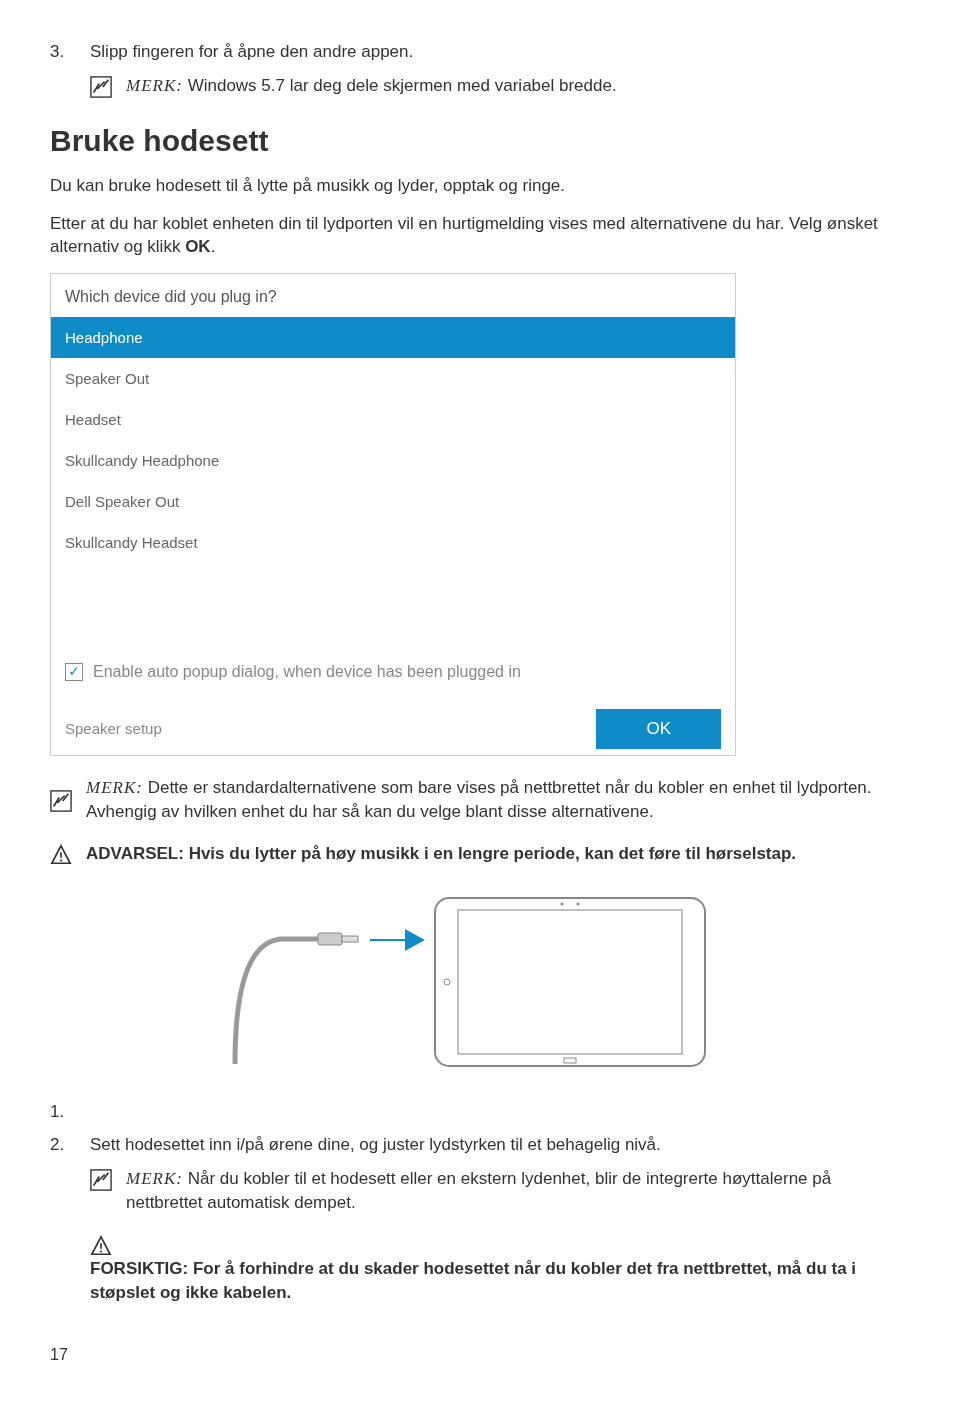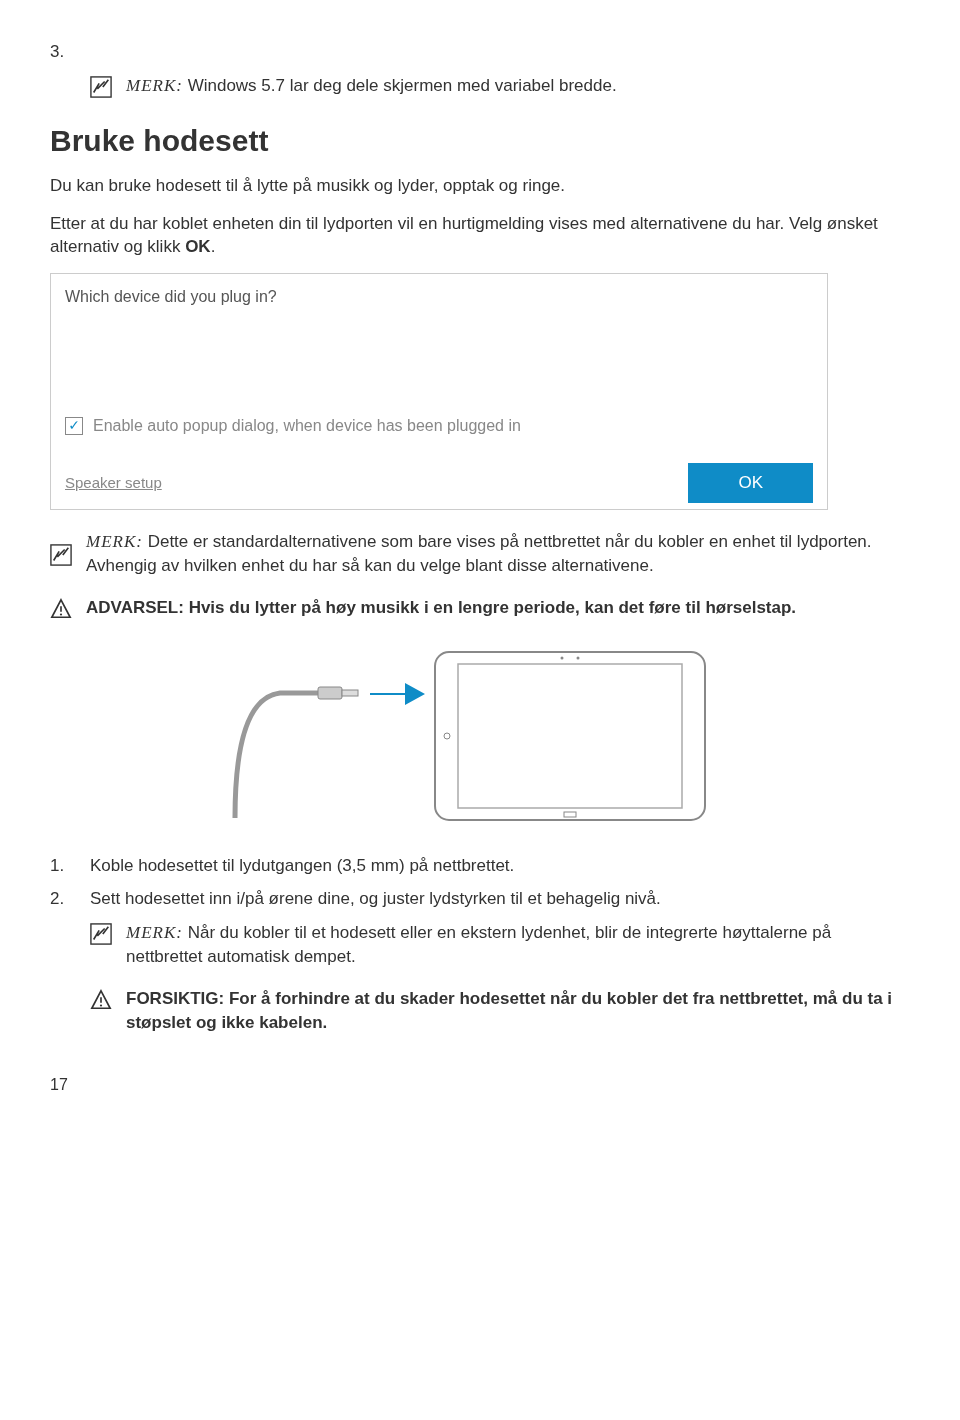--- a/index.html
+++ b/index.html
@@ -49,21 +49,21 @@
     font-size: 30px;
     margin: 22px 0 12px 0;
     color: #333;
   }
   .para {
     margin: 8px 0 14px 0;
   }
   .bold { font-weight: bold; }
   .dialog {
     border: 1px solid #ccc;
-    width: 778px;
+    width: 686px;
     margin: 10px 0 20px 0;
     background: #fff;
   }
   .dialog-title {
     padding: 12px 14px 8px 14px;
     color: #555;
     font-size: 16px;
   }
   .dialog-list {
     padding: 0;
@@ -98,21 +98,20 @@
   }
   .dialog-footer {
     display: flex;
     align-items: center;
     justify-content: space-between;
     padding: 18px 14px 6px 14px;
   }
   .footer-left {
     color: #888;
     font-size: 15px;
-    text-decoration: underline;
   }
   .ok-btn {
     background: #0f8cc7;
     color: #fff;
     padding: 10px 50px;
     font-size: 17px;
     border: none;
   }
   .illus {
     display: flex;
@@ -126,20 +125,21 @@
     font-size: 16px;
     color: #333;
   }
   svg { display: block; }
 </style>
 </head>
 <body>
 
 <div class="ol-item">
   <div class="ol-num">3.</div>
+  <div>Slipp fingeren for å åpne den andre appen.</div>
 </div>
 
 <div class="note-block">
   <div class="note-icon">
     <svg viewBox="0 0 24 24" width="22" height="22">
         <rect x="1" y="1" width="22" height="22" fill="none" stroke="#333" stroke-width="1.5"></rect>
         <path d="M4 18 L10 8 M8 14 L16 6 M14 12 L20 4" stroke="#333" stroke-width="1.8" fill="none"></path>
       </svg>
   </div>
   <div class="note-text">
@@ -150,20 +150,28 @@
 <h2>Bruke hodesett</h2>
 
 <div class="para">Du kan bruke hodesett til å lytte på musikk og lyder, opptak og ringe.</div>
 
 <div class="para">
   <span>Etter at du har koblet enheten din til lydporten vil en hurtigmelding vises med alternativene du har. Velg ønsket alternativ og klikk </span><span class="bold">OK</span><span>.</span>
 </div>
 
 <div class="dialog">
   <div class="dialog-title">Which device did you plug in?</div>
+  <div class="dialog-list">
+    <div class="dialog-item selected">Headphone</div>
+    <div class="dialog-item">Speaker Out</div>
+    <div class="dialog-item">Headset</div>
+    <div class="dialog-item">Skullcandy Headphone</div>
+    <div class="dialog-item">Dell Speaker Out</div>
+    <div class="dialog-item">Skullcandy Headset</div>
+  </div>
   <div class="dialog-gap"></div>
   <div class="dialog-check-row">
     <div class="checkbox">✓</div>
     <span style="color:#888;font-size:16px;">Enable auto popup dialog, when device has been plugged in</span>
   </div>
   <div class="dialog-footer">
     <span class="footer-left">Speaker setup</span>
     <button class="ok-btn">OK</button>
   </div>
 </div>
@@ -207,41 +215,40 @@
     <rect x="228" y="26" width="224" height="144" fill="#fff" stroke="#aaa" stroke-width="1.5"></rect>
     <circle cx="217" cy="98" r="3" fill="none" stroke="#888"></circle>
     <circle cx="332" cy="20" r="1.5" fill="#888"></circle>
     <circle cx="348" cy="20" r="1.5" fill="#888"></circle>
     <rect x="334" y="174" width="12" height="5" fill="none" stroke="#888"></rect>
   </svg>
 </div>
 
 <div class="ol-item">
   <div class="ol-num">1.</div>
-  <div>Koble hodesettet til lydutgangen (3,5 mm) på nettbrettet.</div>
 </div>
 
 <div class="ol-item">
   <div class="ol-num">2.</div>
   <div>Sett hodesettet inn i/på ørene dine, og juster lydstyrken til et behagelig nivå.</div>
 </div>
 
 <div class="note-block">
   <div class="note-icon">
     <svg viewBox="0 0 24 24" width="22" height="22">
         <rect x="1" y="1" width="22" height="22" fill="none" stroke="#333" stroke-width="1.5"></rect>
         <path d="M4 18 L10 8 M8 14 L16 6 M14 12 L20 4" stroke="#333" stroke-width="1.8" fill="none"></path>
       </svg>
   </div>
   <div class="note-text">
     <span class="note-label">MERK:</span><span> Når du kobler til et hodesett eller en ekstern lydenhet, blir de integrerte høyttalerne på nettbrettet automatisk dempet.</span>
   </div>
 </div>
 
-<div class="note-block" style="margin-top:4px;">
+<div class="note-block" style="margin-top:4px;flex-direction:column;">
   <div class="note-icon">
     <svg viewBox="0 0 24 24" width="22" height="22">
         <path d="M12 2 L22 21 L2 21 Z" fill="none" stroke="#333" stroke-width="1.8"></path>
         <line x1="12" y1="9" x2="12" y2="15" stroke="#333" stroke-width="1.8"></line>
         <circle cx="12" cy="18" r="1.2" fill="#333"></circle>
       </svg>
   </div>
   <div class="note-text bold">
     <span>FORSIKTIG: </span><span>For å forhindre at du skader hodesettet når du kobler det fra nettbrettet, må du ta i støpslet og ikke kabelen.</span>
   </div>

